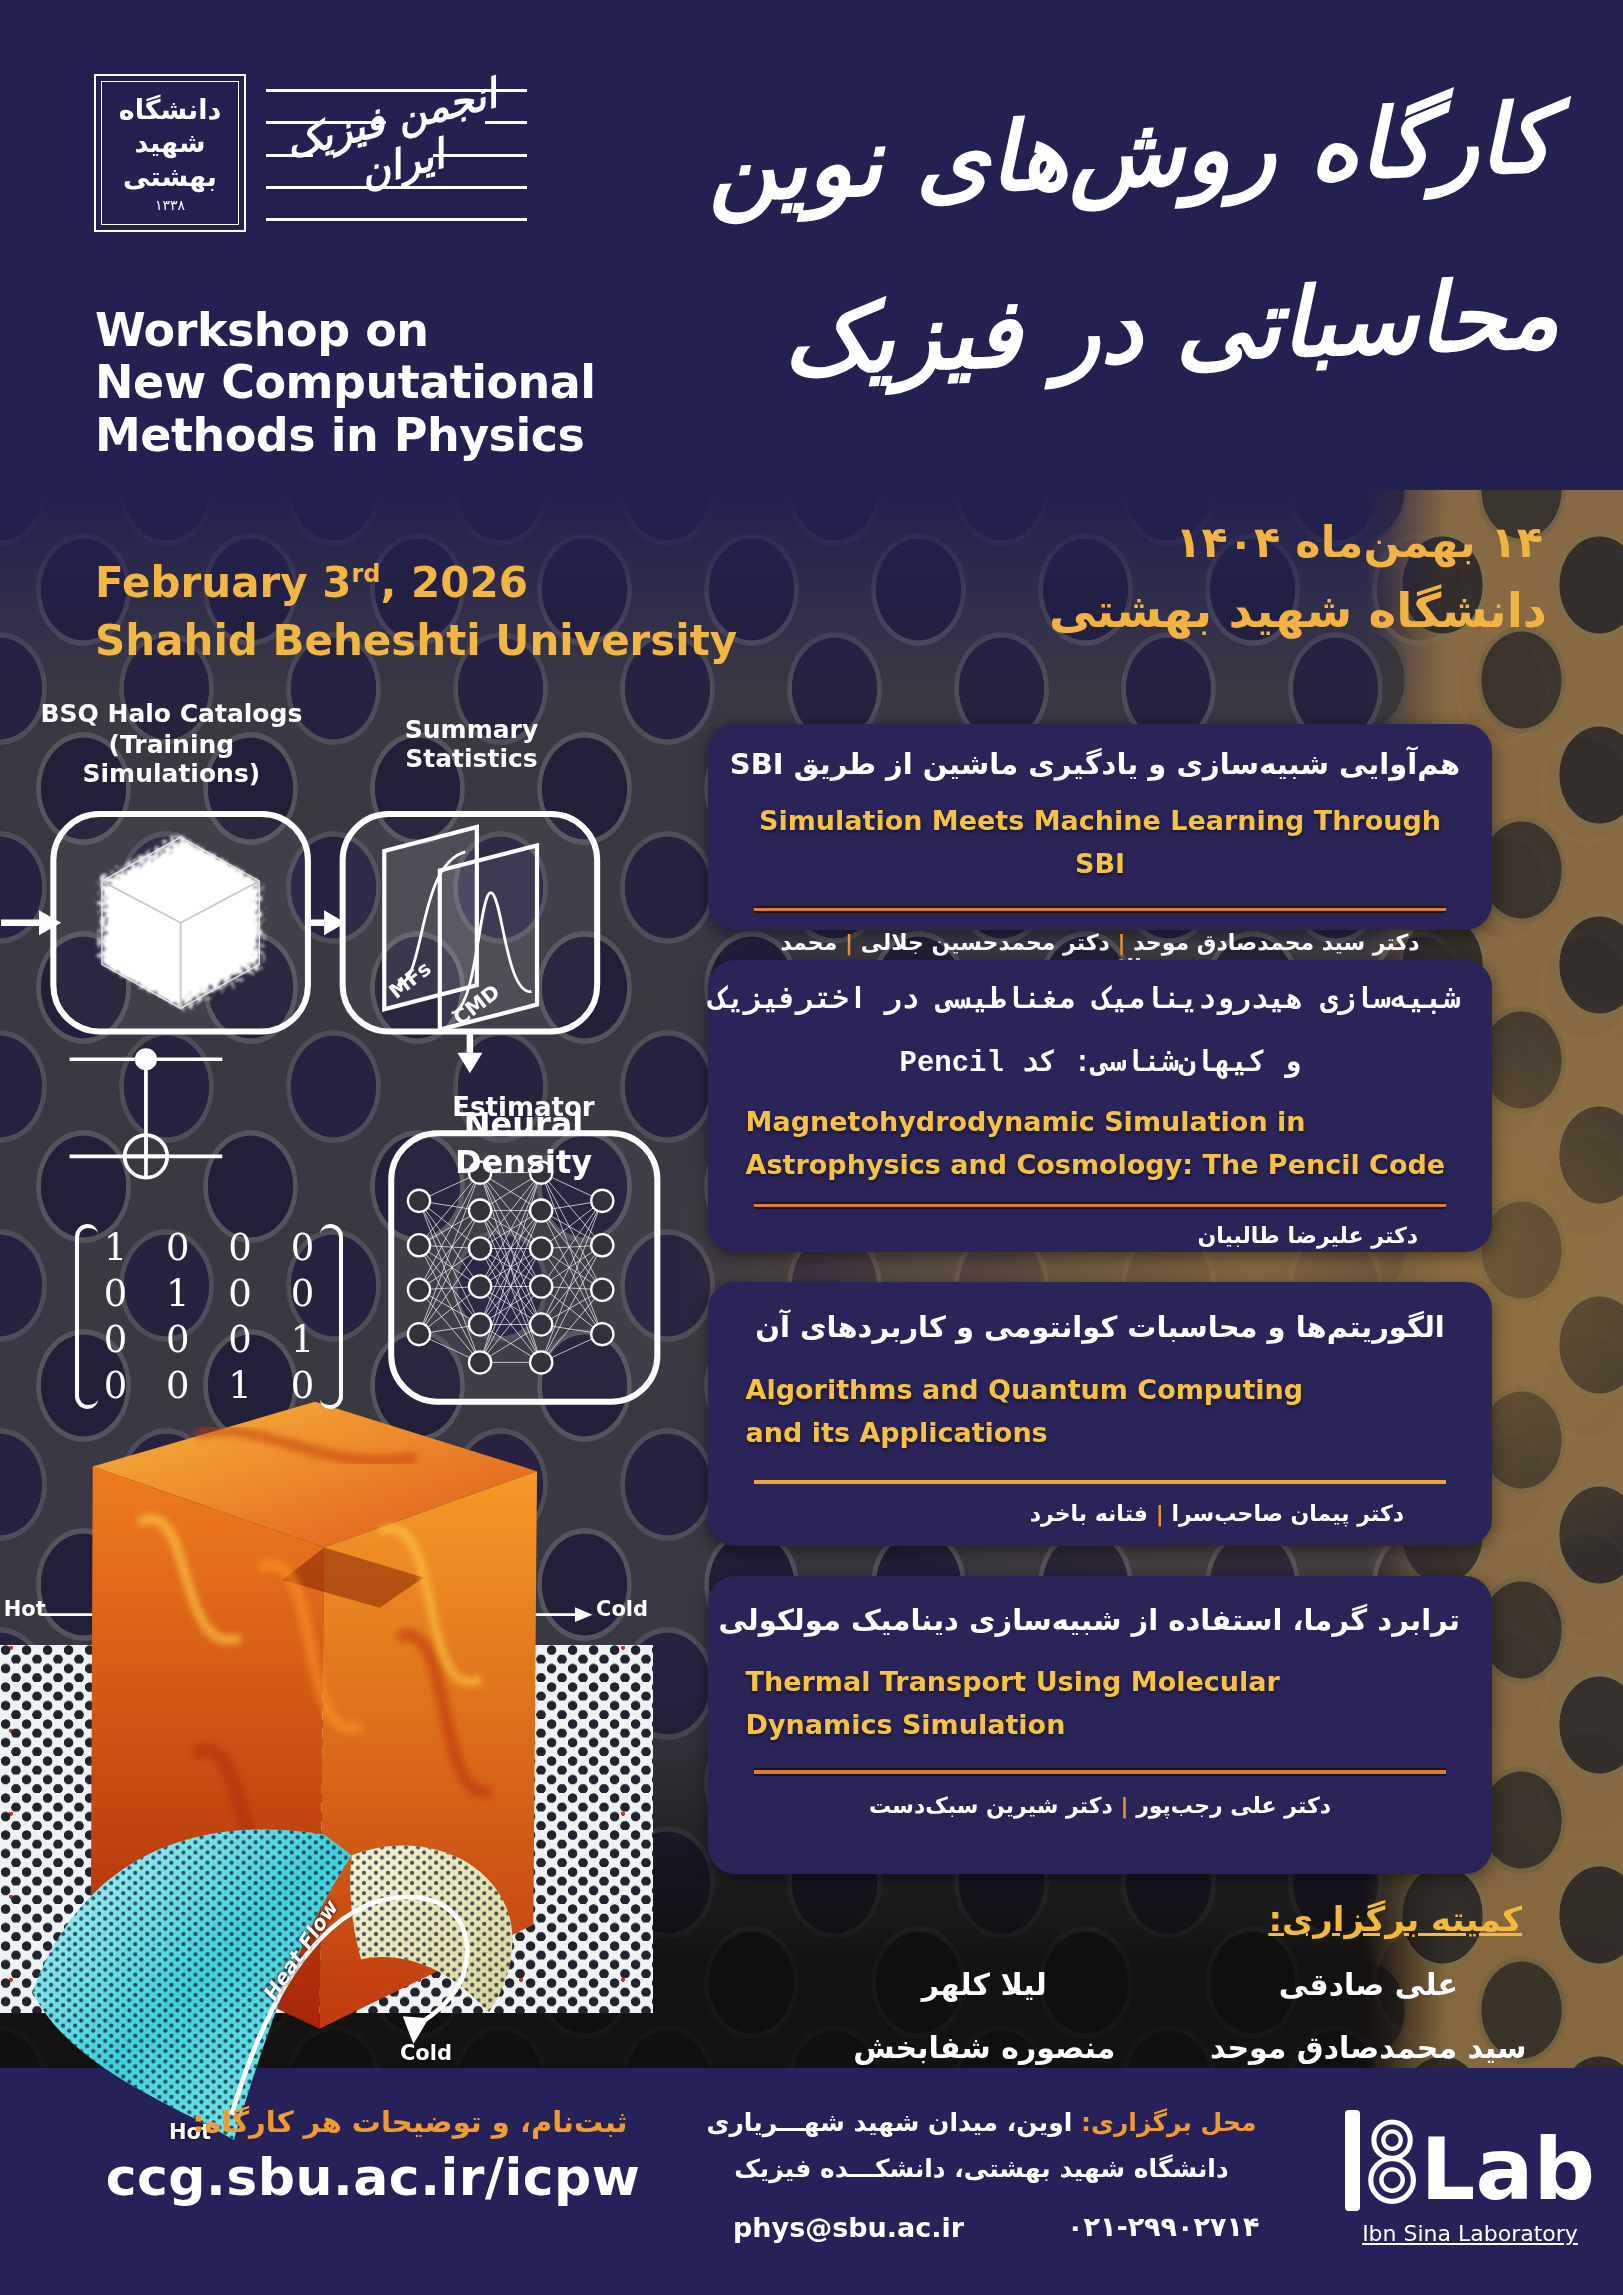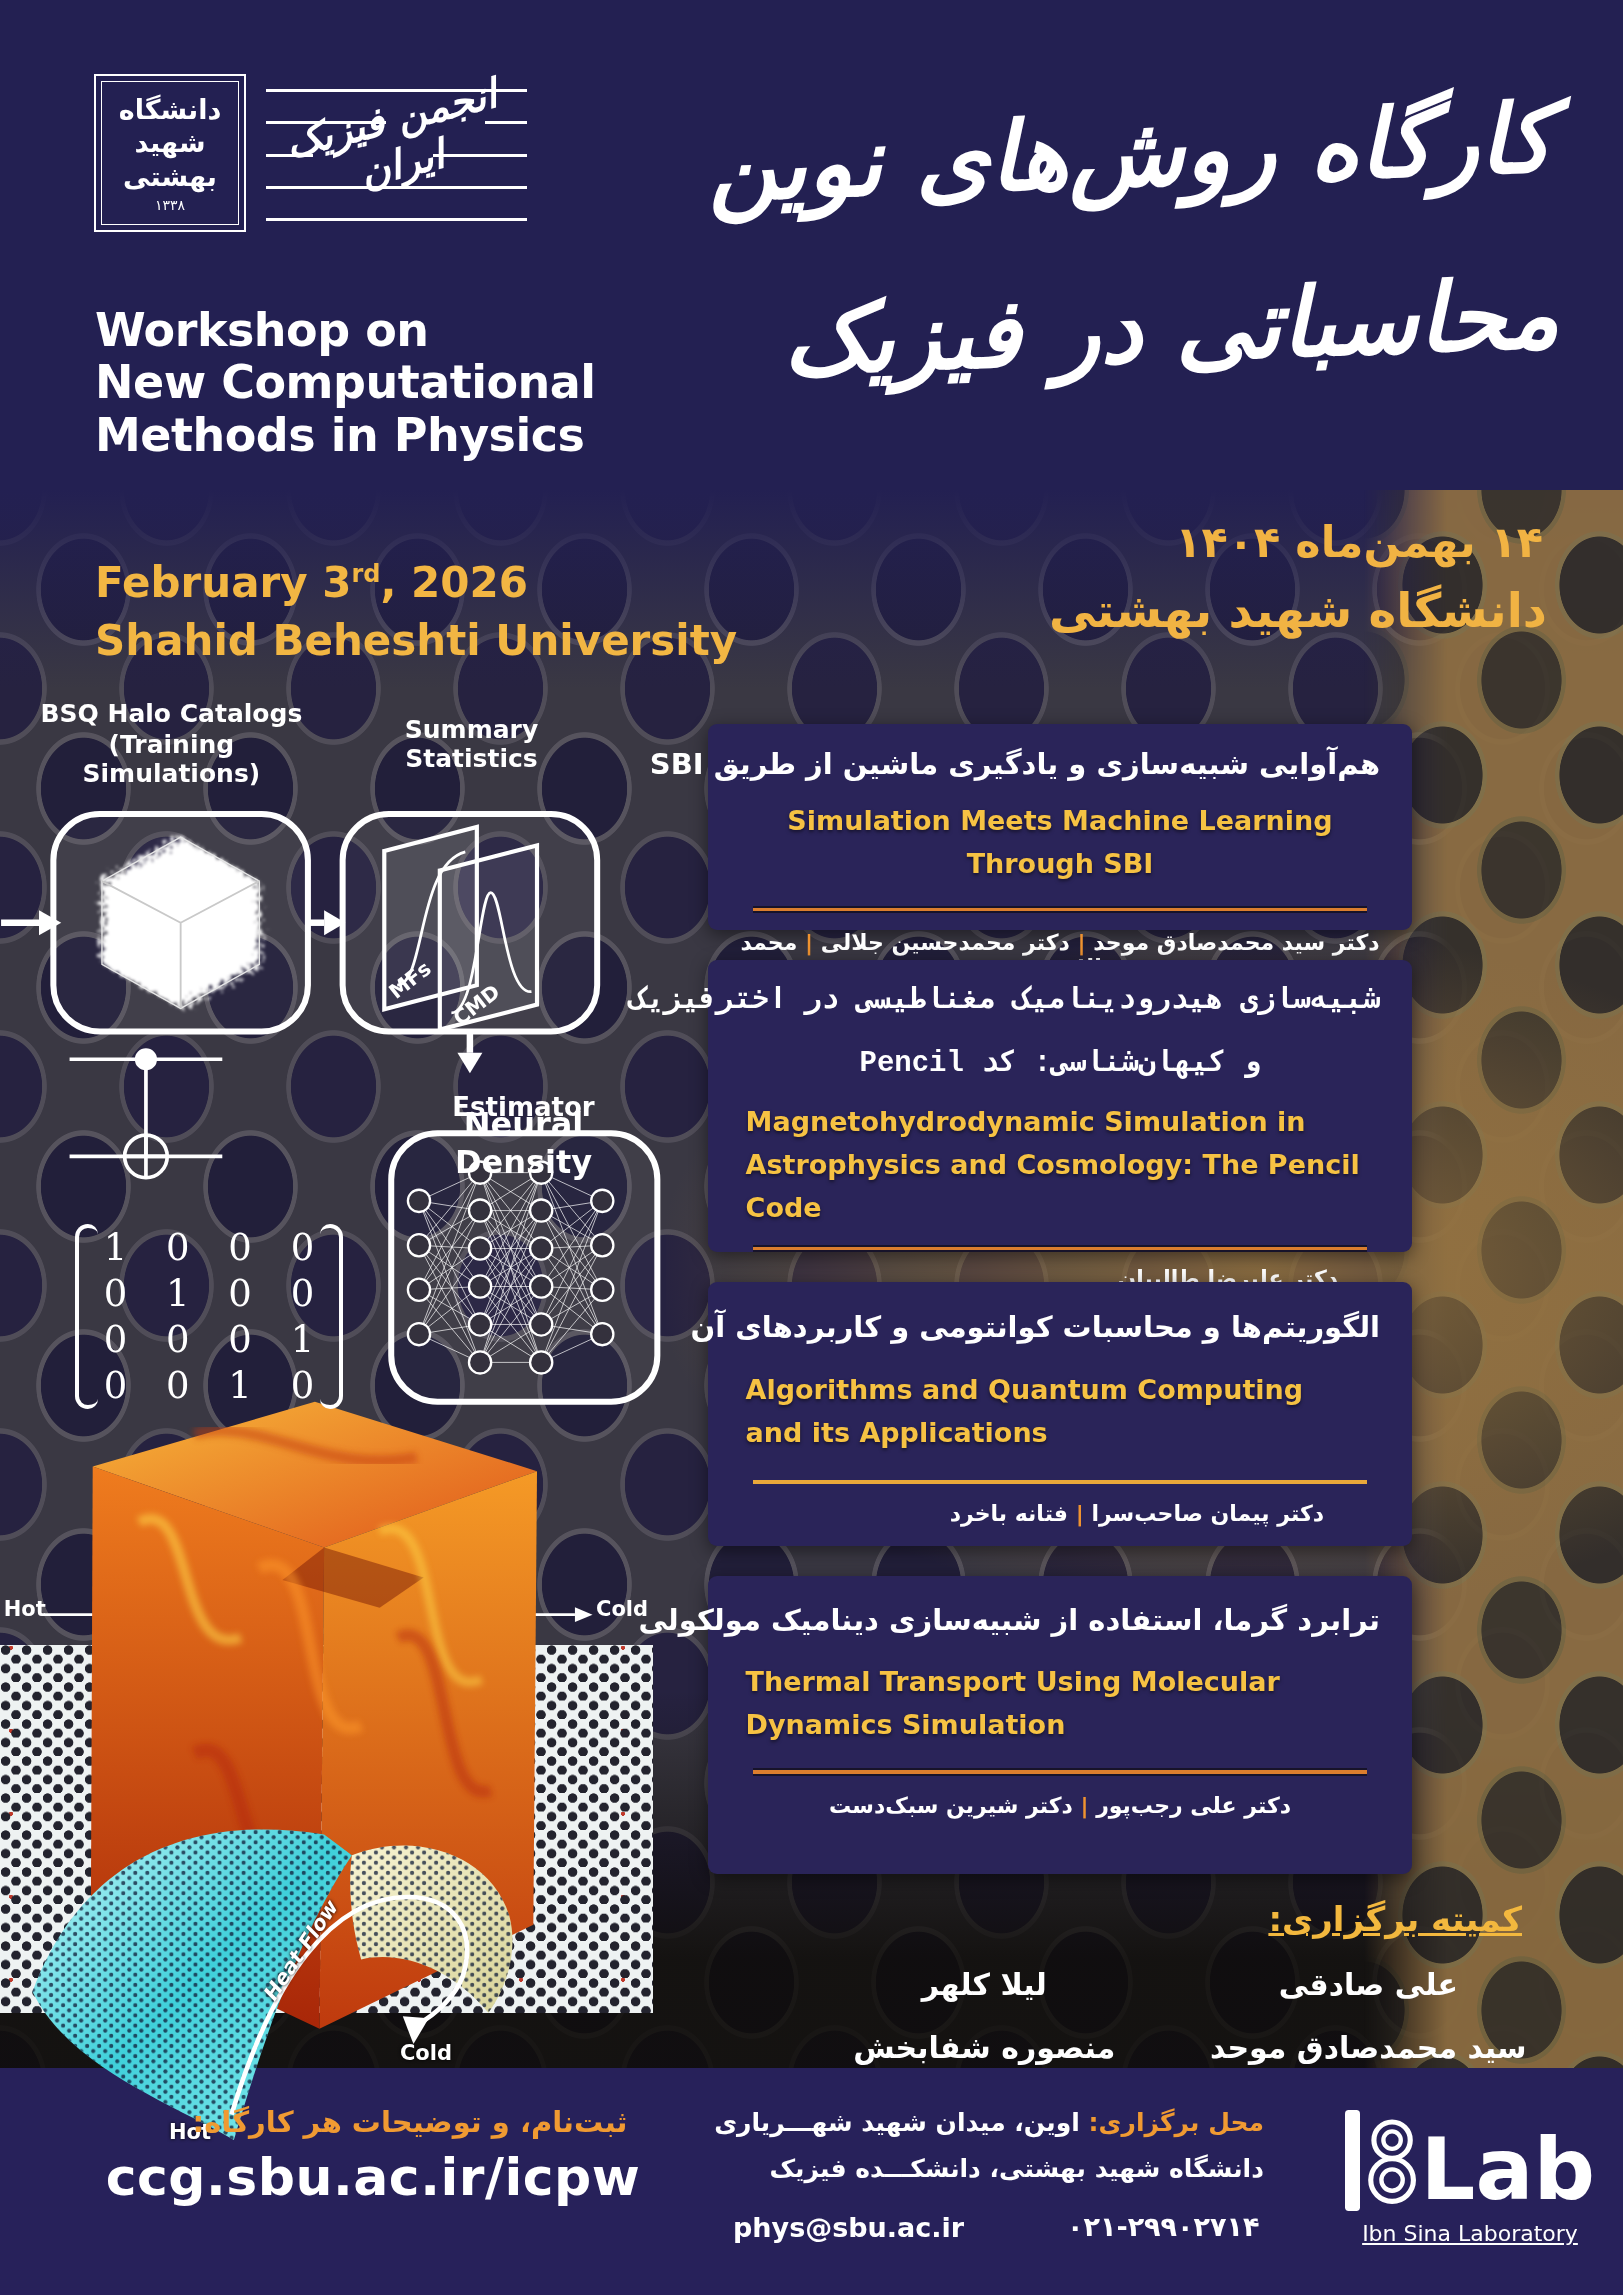--- a/index.html
+++ b/index.html
@@ -83,21 +83,21 @@
   .lbl-sheet-hot{left:153px;top:2120px;width:74px;font-size:21px;text-shadow:0 0 3.7px #000;z-index:8;}
 
   .matrix{position:absolute;left:44px;top:1224px;width:268px;height:185px;z-index:4;display:flex;color:#fff;padding-left:31px;}
   .matrix .bracket{width:19.4px;border:4.2px solid #fff;border-radius:22px;}
   .matrix .bracket.l{border-right:none;border-top-left-radius:28px;border-bottom-left-radius:28px;}
   .matrix .bracket.r{border-left:none;border-top-right-radius:28px;border-bottom-right-radius:28px;}
   .matrix .rows{flex:1;display:flex;flex-direction:column;justify-content:space-around;align-items:center;
     font-family:"DejaVu Serif", serif;font-size:37px;line-height:1;word-spacing:27px;}
 
   
-  .card{position:absolute;left:708px;width:704px;background:#2a2459;border-radius:9px;z-index:5;
+  .card{position:absolute;left:708px;width:784px;background:#2a2459;border-radius:27px;z-index:5;
     box-sizing:border-box;padding:0 32px;box-shadow:0 4.6px 18.5px rgba(0,0,0,.45);}
   .card1{top:724px;height:206px;}
   .card2{top:960px;height:292px;}
   .card3{top:1282px;height:264px;}
   .card4{top:1576px;height:298px;}
   .card-fa{color:#fff;font-size:29px;font-weight:bold;text-align:center;white-space:nowrap;line-height:1.5;}
   .card-en{color:#f6c243;font-size:27px;font-weight:bold;line-height:1.6;
     text-shadow:0 2.3px 3.7px rgba(0,0,0,.5);}
   .card-en.center{text-align:center;}
   .card-en.left{text-align:left;padding-left:5.6px;}
@@ -132,21 +132,21 @@
   .committee-row .cell-r{width:52%;text-align:center;}
   .committee-row.r1{top:1967px;}
   .committee-row.r2{top:2030px;}
 
   
   .footer-content{position:absolute;left:12px;top:2068px;width:100%;height:292px;z-index:8;}
   .reg-label{position:absolute;left:139px;top:37px;width:518px;text-align:center;color:#f09a32;
     font-size:29px;font-weight:bold;}
   .reg-url{position:absolute;left:74px;top:79px;width:574px;text-align:center;color:#fff;
     font-size:52px;font-weight:bold;letter-spacing:0.5px;}
-  .addr{position:absolute;right:371px;top:32px;width:565px;text-align:right;color:#fff;
+  .addr{position:absolute;right:371px;top:32px;width:565px;text-align:center;color:#fff;
     font-size:25px;line-height:1.85;font-weight:bold;}
   .addr .vlabel{color:#f09a32;}
   .contact-email{position:absolute;left:721px;top:144px;color:#fff;font-size:27px;font-weight:600;}
   .contact-phone{position:absolute;left:1055px;top:143px;color:#fff;font-size:27px;font-weight:600;direction:ltr;}
   .islab{position:absolute;left:1333px;top:32px;width:250px;height:111px;display:flex;align-items:flex-end;}
   .islab .ibar{width:17.6px;height:101px;background:#fff;border-radius:3.7px;}
   .islab .spiral{margin-left:5.6px;}
   .islab .labword{color:#fff;font-size:86px;font-weight:bold;line-height:.95;margin-left:2.8px;}
   .islab-caption{position:absolute;left:1333px;top:153px;width:250px;text-align:center;color:#fff;font-size:22px;text-decoration:underline;}
 

